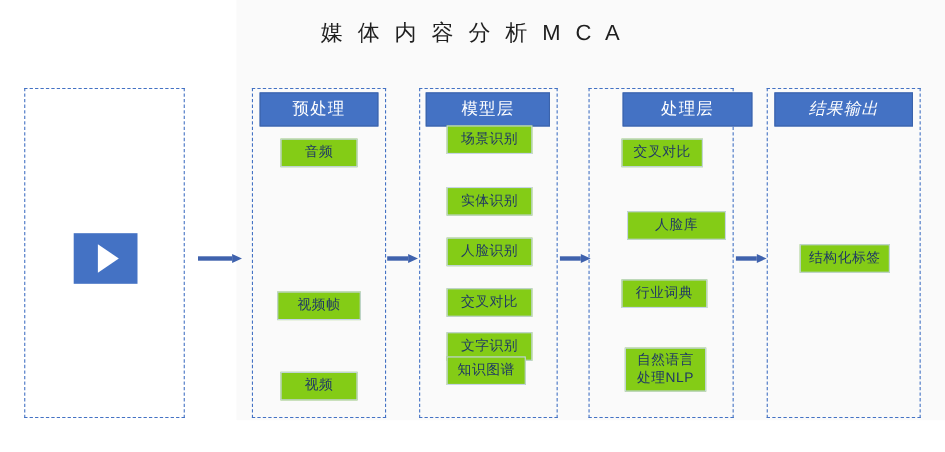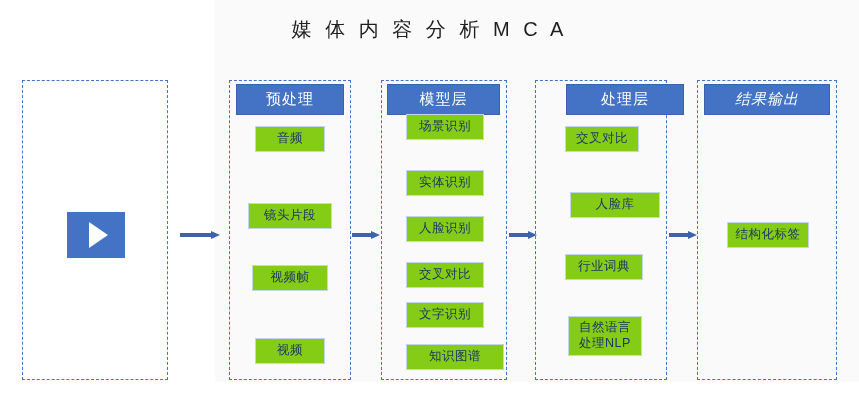--- a/index.html
+++ b/index.html
@@ -122,37 +122,36 @@
   </div>
 
   <div class="arrow" style="left:180px; top:231px; width:40px;">
     <div class="shaft" style="width:31px;"></div>
     <div class="head" style="left:31px;"></div>
   </div>
 
   <div class="col" style="left:229px; top:80px; width:122px; height:300px;"></div>
   <div class="col-head" style="left:236px; top:84px; width:108px; height:31px;">预处理</div>
   <div class="chip" style="left:255px; top:126px; width:70px; height:26px;">音频</div>
-  <div class="chip" style="left:248px; top:203px; width:84px; height:26px;">镜头片段</div>
   <div class="chip" style="left:252px; top:265px; width:76px; height:26px;">视频帧</div>
   <div class="chip" style="left:255px; top:338px; width:70px; height:26px;">视频</div>
 
   <div class="arrow" style="left:352px; top:231px; width:28px;">
     <div class="shaft" style="width:19px;"></div>
     <div class="head" style="left:19px;"></div>
   </div>
 
   <div class="col" style="left:381px; top:80px; width:126px; height:300px;"></div>
   <div class="col-head" style="left:387px; top:84px; width:113px; height:31px;">模型层</div>
   <div class="chip" style="left:406px; top:114px; width:78px; height:26px;">场景识别</div>
   <div class="chip" style="left:406px; top:170px; width:78px; height:26px;">实体识别</div>
   <div class="chip" style="left:406px; top:216px; width:78px; height:26px;">人脸识别</div>
   <div class="chip" style="left:406px; top:262px; width:78px; height:26px;">交叉对比</div>
   <div class="chip" style="left:406px; top:302px; width:78px; height:26px;">文字识别</div>
-  <div class="chip" style="left:406px; top:344px; width:98px; height:26px;">知识图谱</div>
+  <div class="chip" style="left:406px; top:324px; width:72px; height:26px;">知识图谱</div>
 
   <div class="arrow" style="left:509px; top:231px; width:28px;">
     <div class="shaft" style="width:19px;"></div>
     <div class="head" style="left:19px;"></div>
   </div>
 
   <div class="col" style="left:535px; top:80px; width:132px; height:300px;"></div>
   <div class="col-head" style="left:566px; top:84px; width:118px; height:31px;">处理层</div>
   <div class="chip" style="left:565px; top:126px; width:74px; height:26px;">交叉对比</div>
   <div class="chip" style="left:570px; top:192px; width:90px; height:26px;">人脸库</div>

